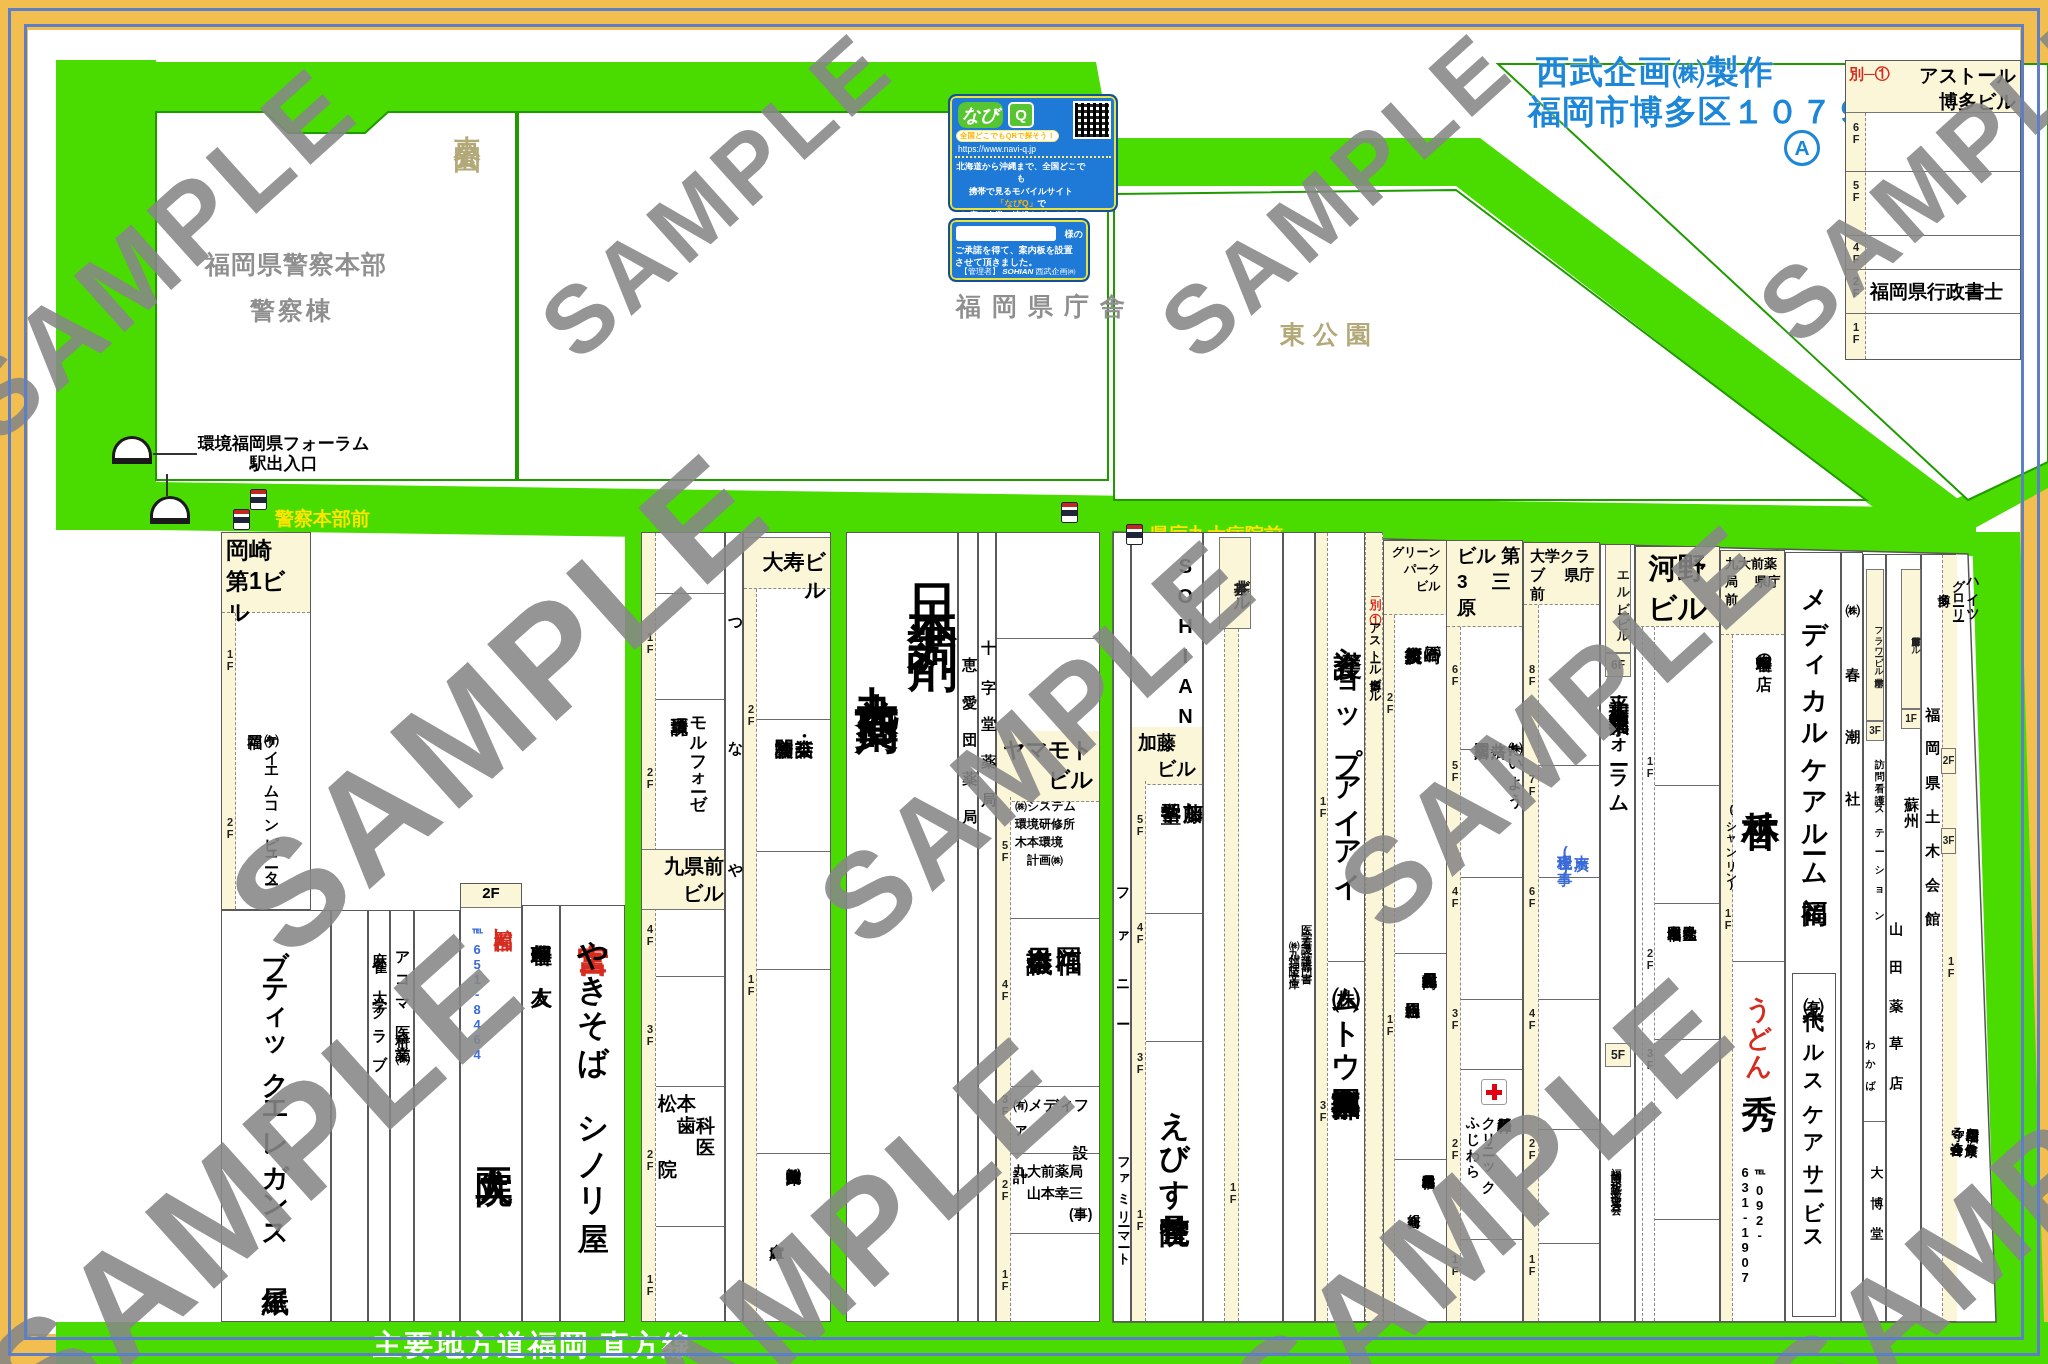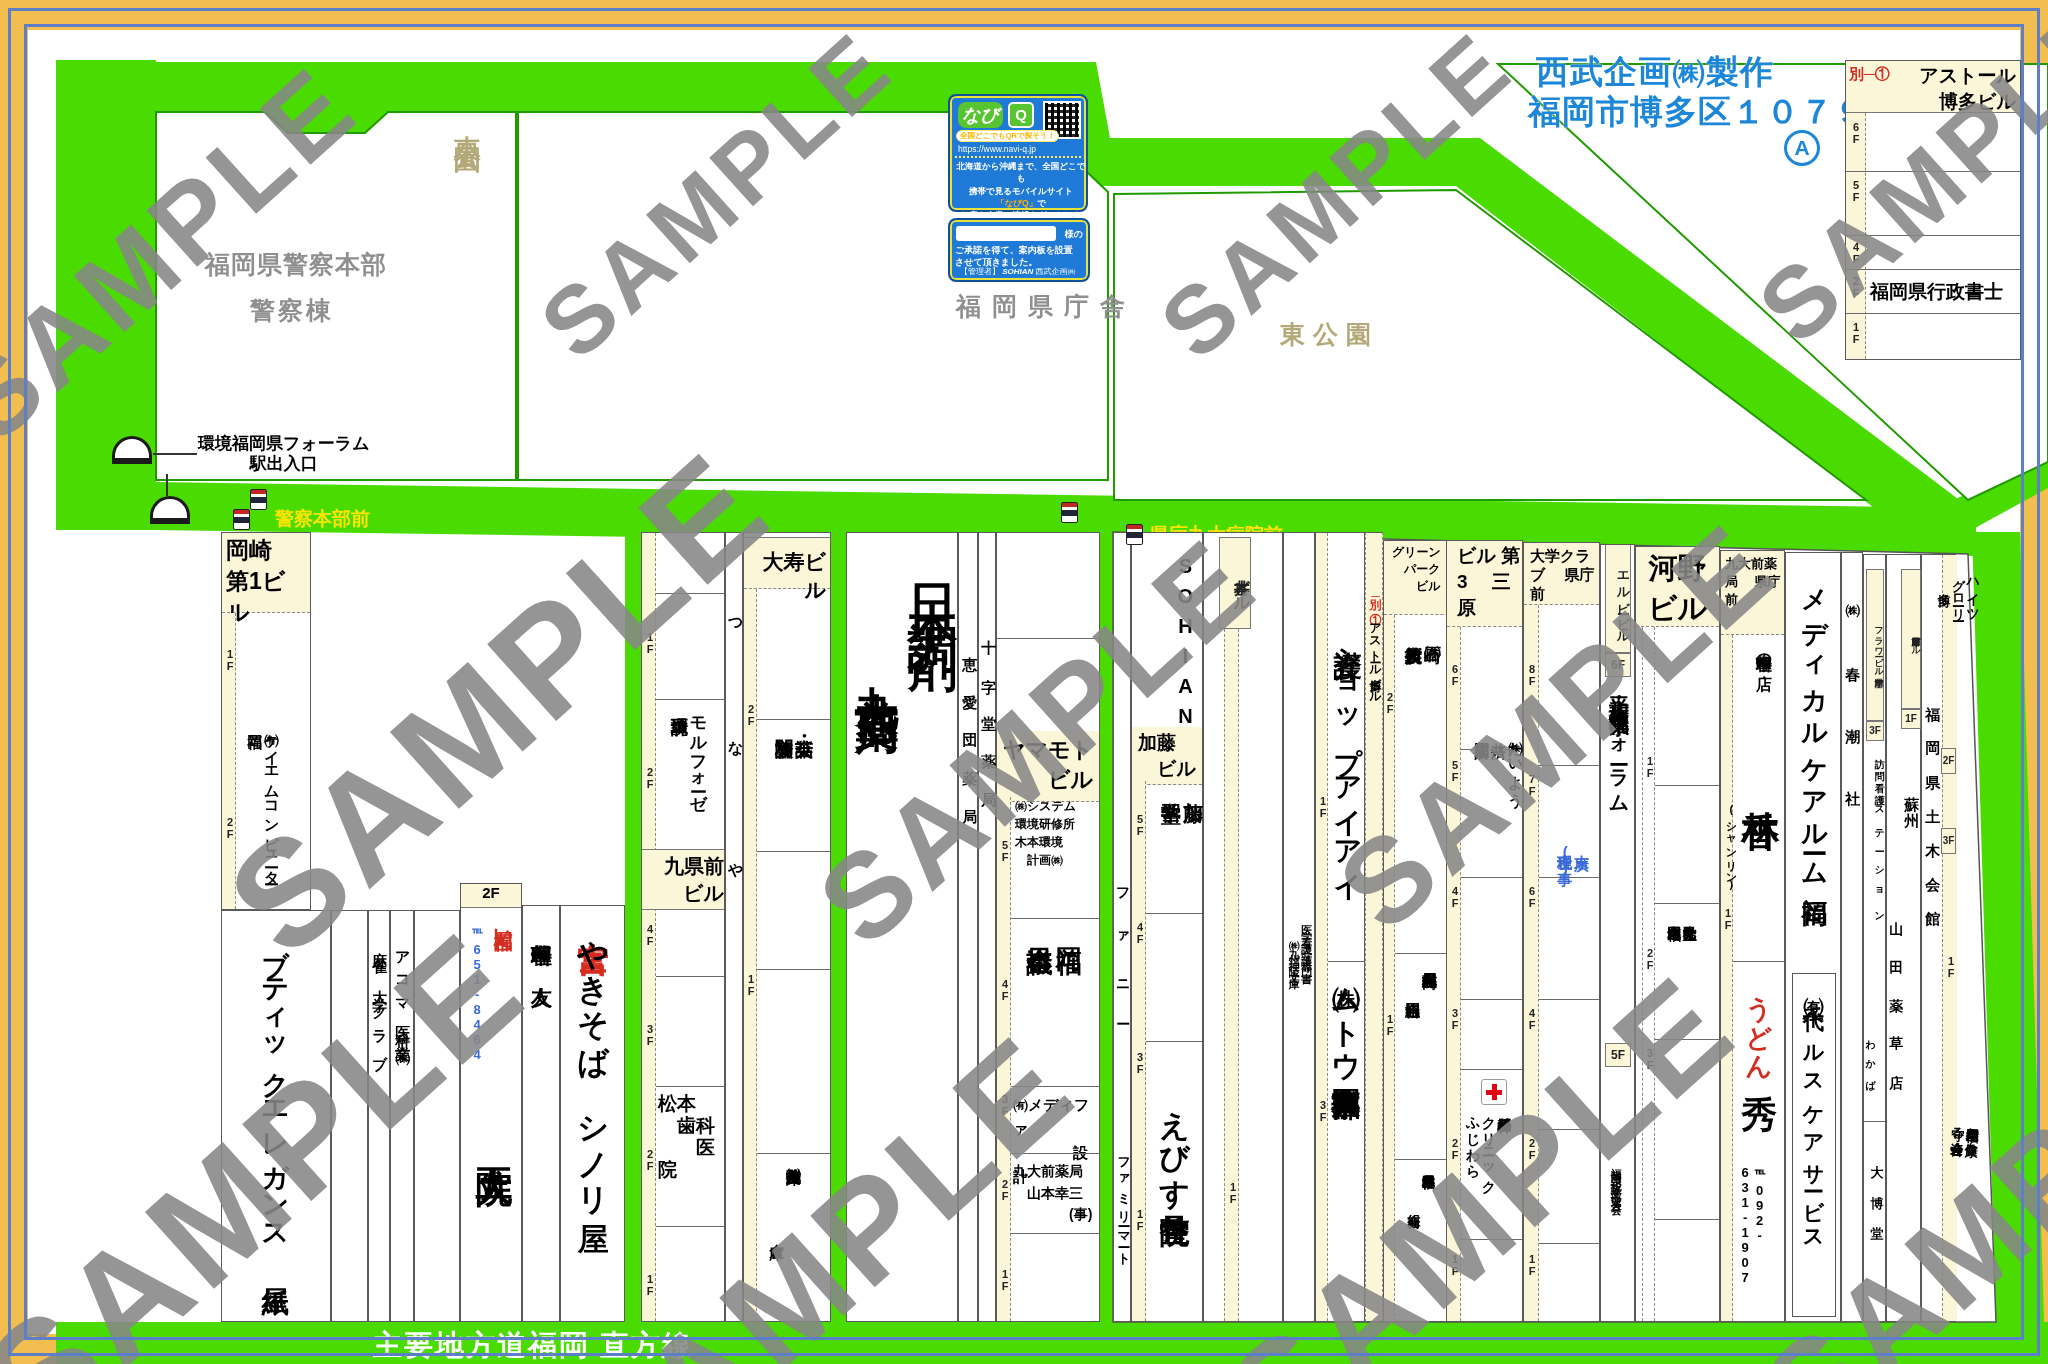--- a/index.html
+++ b/index.html
@@ -109,21 +109,21 @@
   <div class="dv" style="top:208px;"></div>
       <div class="dv" style="top:252px;"></div>
   <div class="fl" style="left:4px;top:60px;">6F</div>
   <div class="fl" style="left:4px;top:118px;">5F</div>
   <div class="fl" style="left:4px;top:180px;">4F</div>
   <div class="fl" style="left:4px;top:214px;">2F</div>
   <div class="fl" style="left:4px;top:260px;">1F</div>
   <div class="ht" style="left:24px;top:218px;font-size:19px;">福岡県行政書士</div>
 </div>
 
-<div class="navi" style="left:920px;top:64px;width:140px;height:118px;">
+<div class="navi" style="left:920px;top:64px;width:170px;height:118px;">
   <span style="position:absolute;left:8px;top:6px;background:#57c431;border-radius:8px;padding:1px 4px;font-weight:bold;font-size:18px;font-style:italic;">なび</span>
   <span style="position:absolute;left:58px;top:6px;width:22px;height:22px;background:#57c431;border:2px solid #fff;border-radius:5px;text-align:center;font-weight:bold;font-size:15px;line-height:22px;">Q</span>
   <div class="qr" style="right:5px;top:5px;width:34px;height:34px;"></div>
   <span style="position:absolute;left:6px;top:34px;border:1px solid #ffe96a;border-radius:7px;color:#ffb400;background:#fff;font-size:7.5px;font-weight:bold;padding:0 3px;">全国どこでもQRで探そう！</span>
   <span style="position:absolute;left:8px;top:48px;font-size:8.5px;">https://www.navi-q.jp</span>
   <div style="position:absolute;left:5px;right:5px;top:60px;border-top:2px dotted #ffe96a;"></div>
   <div style="position:absolute;left:4px;top:64px;width:134px;font-size:8.5px;font-weight:bold;text-align:center;line-height:1.45;">
     <span>北海道から沖縄まで、全国どこでも</span><br>
     <span>携帯で見るモバイルサイト</span><br>
     <span style="color:#ffb400;">「なびQ」</span><span>で</span><br>

